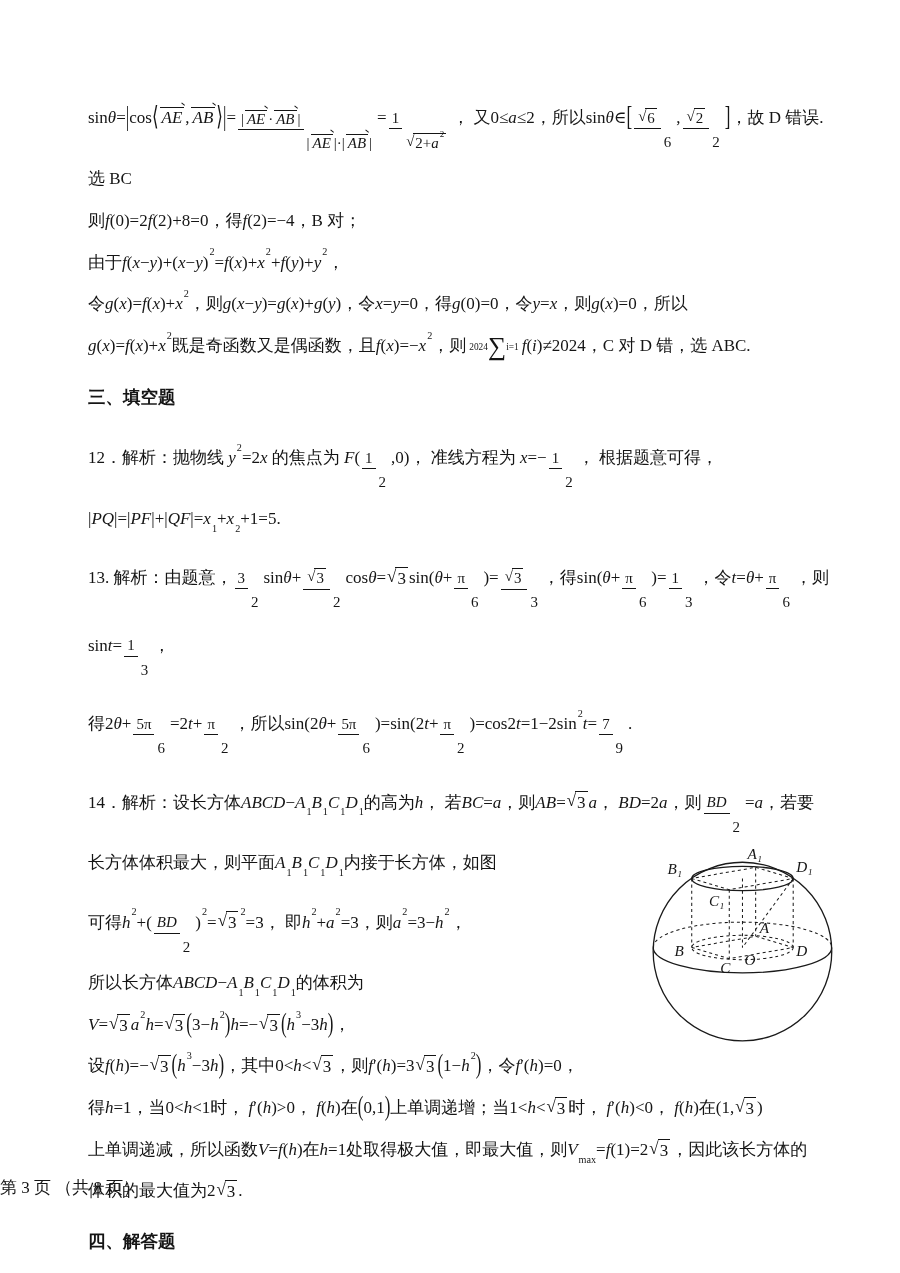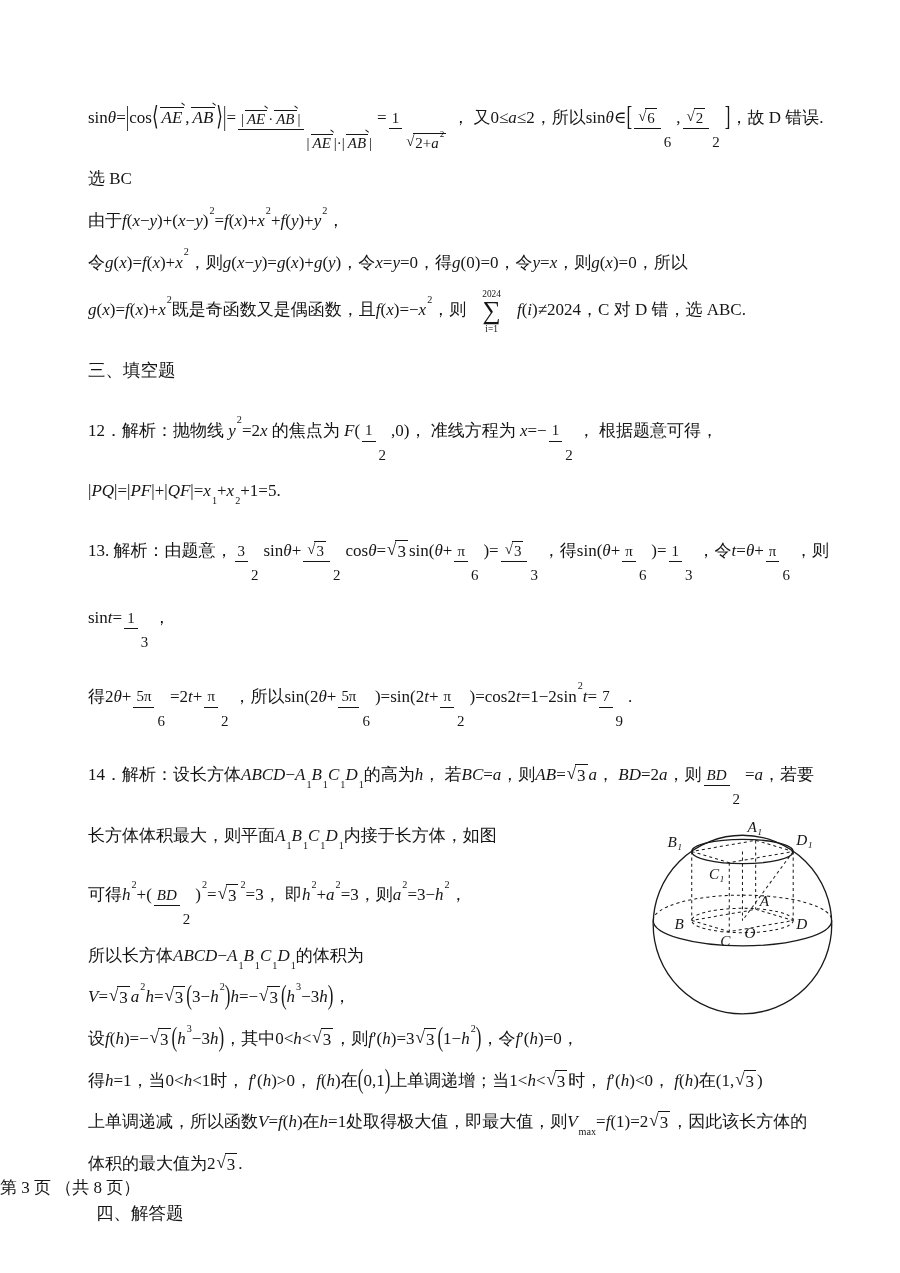--- a/index.html
+++ b/index.html
@@ -4,42 +4,42 @@
 <style>
   html,body{margin:0;padding:0;background:#e8e8e8;}
   .page{
     position:relative;width:900px;height:1273px;margin:0 auto;
     background:#ffffff;overflow:hidden;color:#151515;
     font-family:"Liberation Serif","DejaVu Serif",serif;
   }
   .content{position:absolute;left:88px;top:84px;width:772px;font-size:17px;}
   .para{margin:0 0 11px 0;line-height:1.8;}
   .para i{font-family:"Liberation Serif","DejaVu Serif",serif;}
-  .heading{font-weight:normal;font-size:17.5px;}
+  .heading{font-weight:bold;font-size:17.5px;}
   .heading-fill{margin:24px 0 16px 0;}
-  .heading-ans{margin:22px 0 0 8px;}
+  .heading-ans{margin:22px 0 0 0;}
   
   .frac{display:inline-flex;align-items:center;
         vertical-align:middle;margin:0 2px;font-size:0.88em;}
   .fn{padding:0 3px;border-bottom:1px solid currentColor;line-height:1.3;}
   .fd{padding:0 3px;line-height:1.3;margin-top:48px;}
   
   .sqrt{display:inline-flex;align-items:flex-start;margin:0 1px;}
   .rad{line-height:1.25;transform:translateY(-1px);}
   .sqc{border-top:1px solid currentColor;line-height:1.3;padding:0 2px;margin-left:-1px;}
   
   .vec{display:inline-block;border-top:1px solid currentColor;position:relative;
        padding:0 2px;margin:2px 1px 0 1px;font-style:italic;line-height:1.15;}
   .vec::after{content:"";position:absolute;right:-1px;top:-3px;width:4px;height:4px;
        border-top:1.2px solid currentColor;transform:rotate(38deg);transform-origin:right top;}
   
   .big{display:inline-block;transform:scaleY(1.55);transform-origin:center 55%;}
   
-  .sum{display:inline-flex;flex-direction:column;align-items:center;
-       vertical-align:middle;line-height:1;margin:0 16px;justify-content:center;}
+  .sum{display:inline-flex;flex-direction:row;align-items:center;
+       vertical-align:middle;line-height:1;margin:0 3px;justify-content:center;}
   .st{font-size:0.55em;line-height:1.1;}
   .sm{font-size:1.5em;line-height:0.95;}
   .sb{font-size:0.55em;line-height:1.1;}
   sup{font-size:0.6em;position:relative;top:-0.55em;line-height:0;margin-left:1px;}
   sub{font-size:0.6em;position:relative;top:0.35em;line-height:0;margin-left:1px;}
   .figure{float:right;width:230px;height:208px;margin:-4px 0 4px 10px;}
   .footer{position:absolute;left:0;right:0;top:1176px;text-align:left;font-size:17px;}
   svg text{font-family:"Liberation Serif","DejaVu Serif",serif;font-style:italic;font-size:15px;fill:#151515;}
 </style>
 </head>
@@ -64,20 +64,21 @@
             </span></span>
           <span class="fd">6</span>
         </span>,<span class="frac">
           <span class="fn"><span class="sqrt">
               <span class="rad">√</span>
               <span class="sqc">2</span>
             </span></span>
           <span class="fd">2</span>
         </span><span class="big">]</span>，故 D 错误.</div>
     <div class="para">选 BC</div>
+    <div class="para">则<i>f</i>(0)=2<i>f</i>(2)+8=0，得<i>f</i>(2)=−4，B 对；</div>
     <div class="para">由于<i>f</i>(<i>x</i>−<i>y</i>)+(<i>x</i>−<i>y</i>)<sup>2</sup>=<i>f</i>(<i>x</i>)+<i>x</i><sup>2</sup>+<i>f</i>(<i>y</i>)+<i>y</i><sup>2</sup>，</div>
     <div class="para">令<i>g</i>(<i>x</i>)=<i>f</i>(<i>x</i>)+<i>x</i><sup>2</sup>，则<i>g</i>(<i>x</i>−<i>y</i>)=<i>g</i>(<i>x</i>)+<i>g</i>(<i>y</i>)，令<i>x</i>=<i>y</i>=0，得<i>g</i>(0)=0，令<i>y</i>=<i>x</i>，则<i>g</i>(<i>x</i>)=0，所以</div>
     <div class="para"><i>g</i>(<i>x</i>)=<i>f</i>(<i>x</i>)+<i>x</i><sup>2</sup>既是奇函数又是偶函数，且<i>f</i>(<i>x</i>)=−<i>x</i><sup>2</sup>，则<span class="sum">
           <span class="st">2024</span>
           <span class="sm">∑</span>
           <span class="sb">i=1</span>
         </span><i>f</i>(<i>i</i>)≠2024，C 对 D 错，选 ABC.</div>
 
     <div class="heading heading-fill">三、填空题</div>
 

